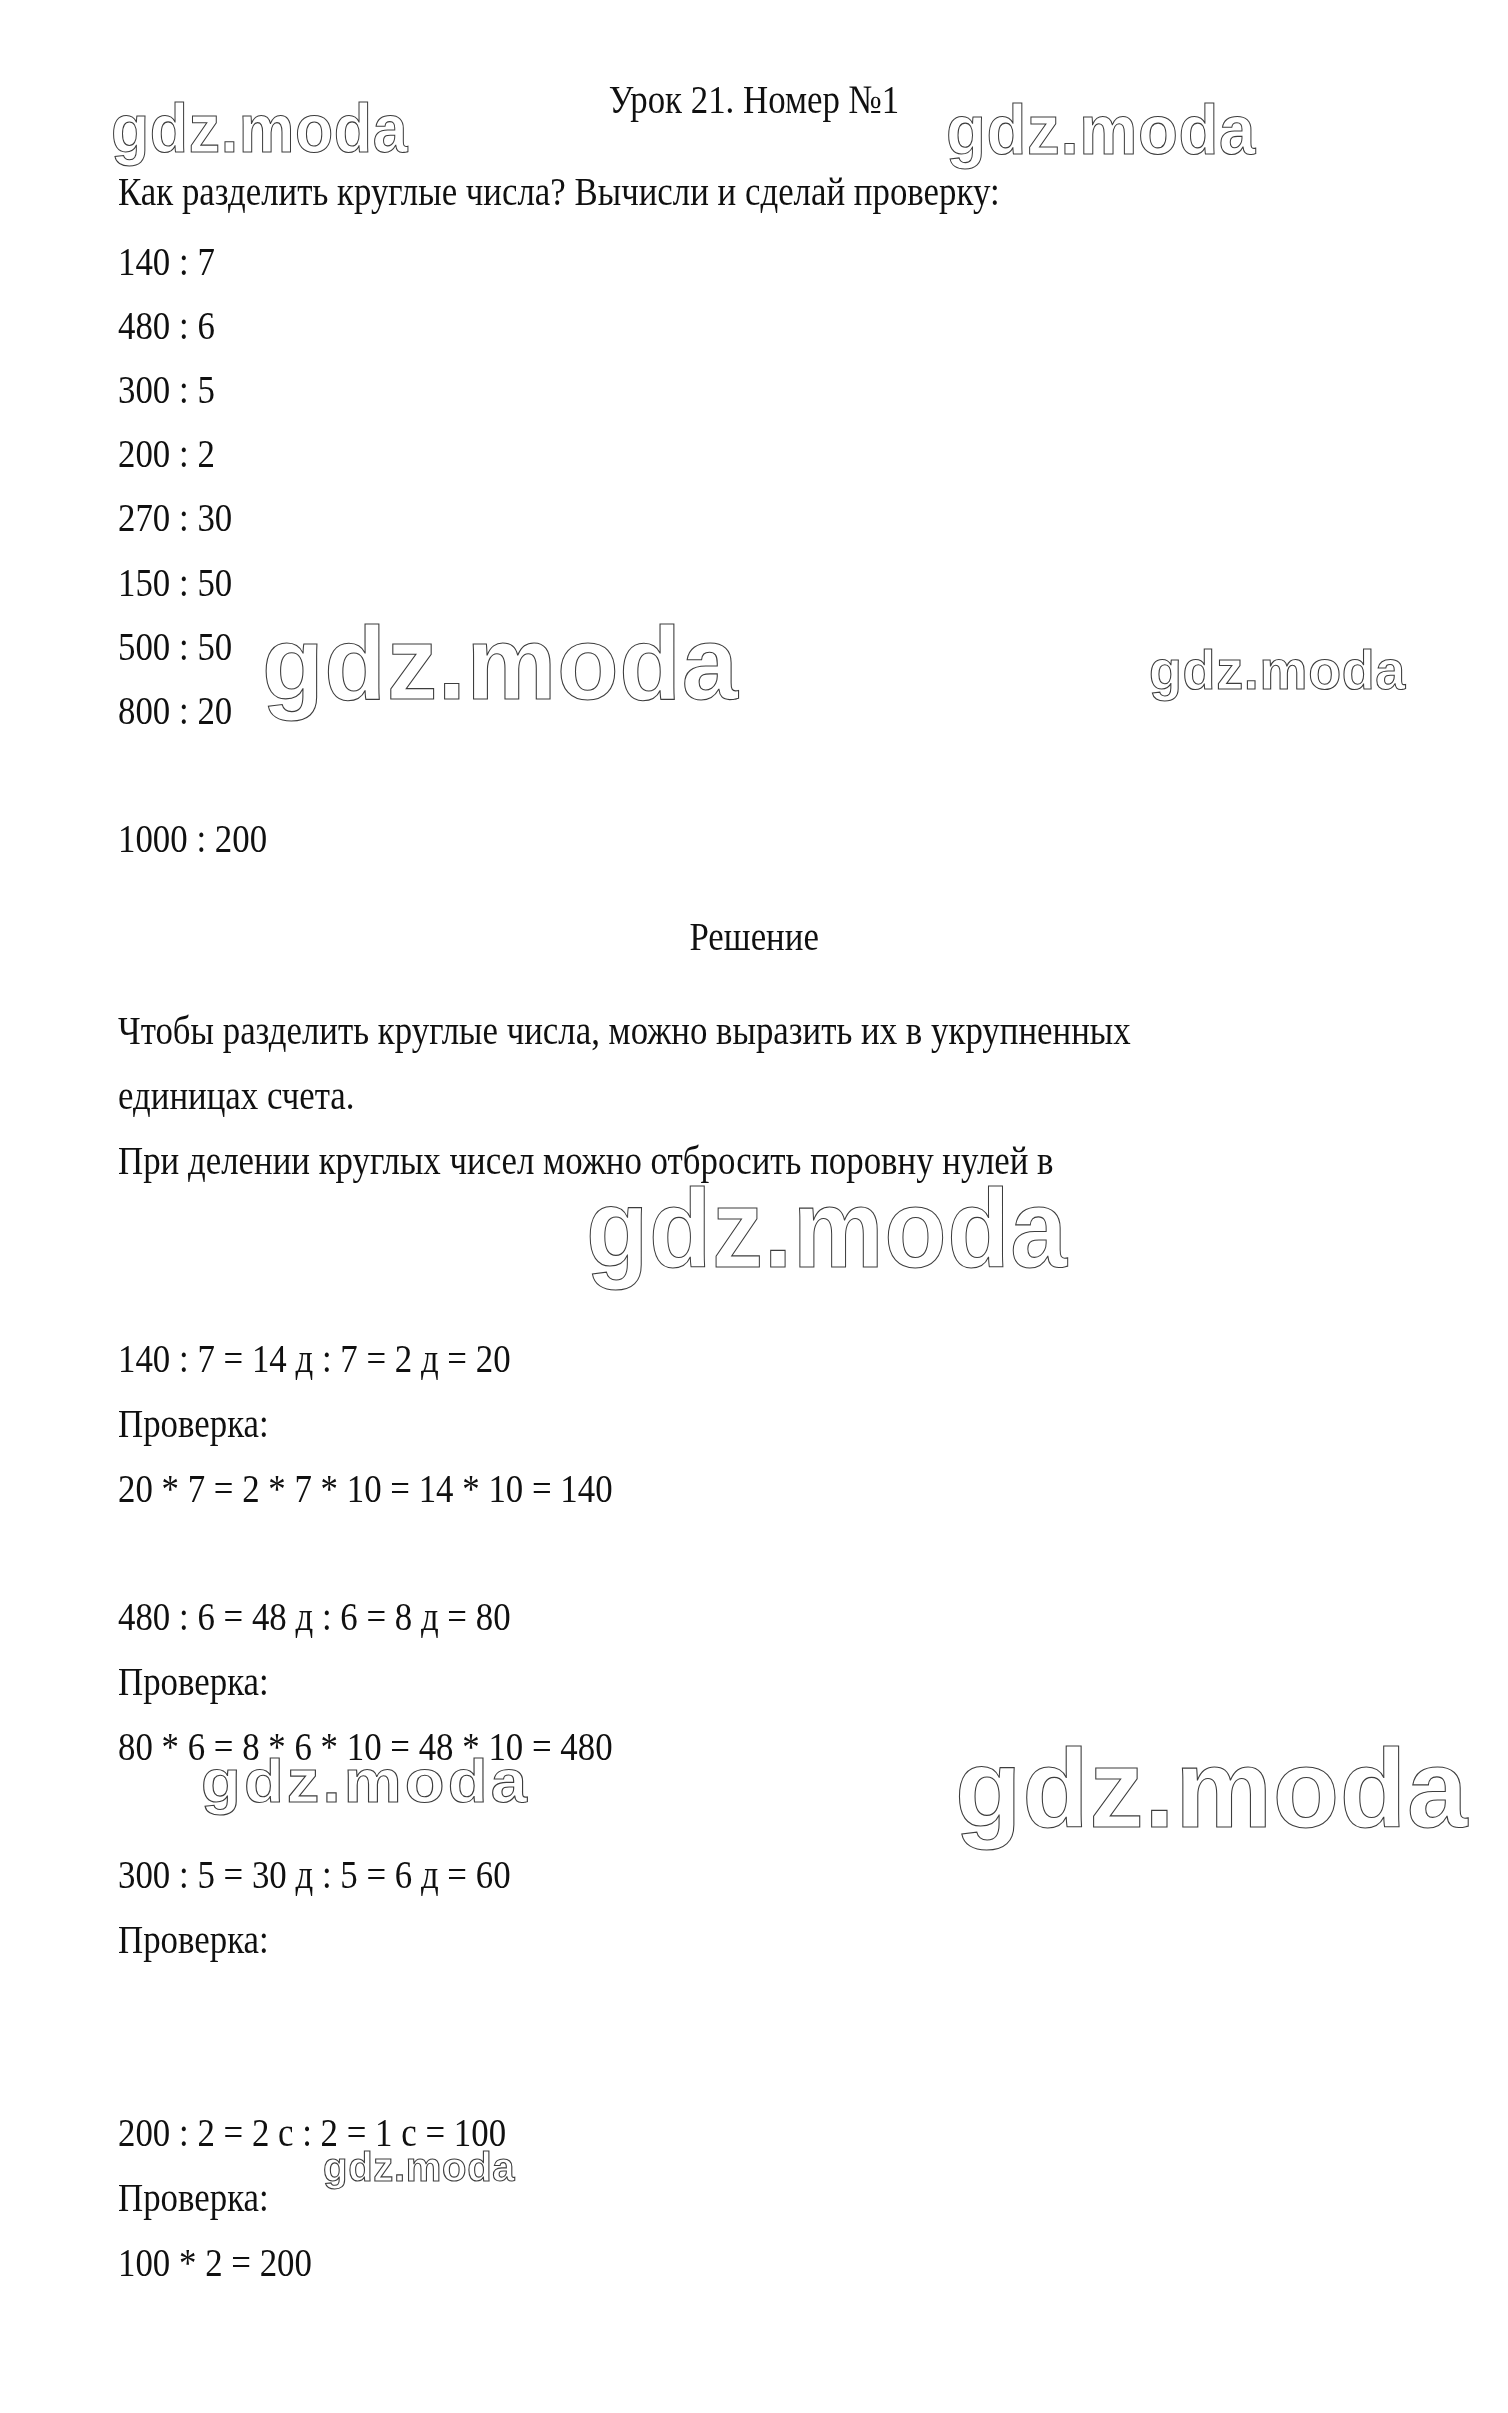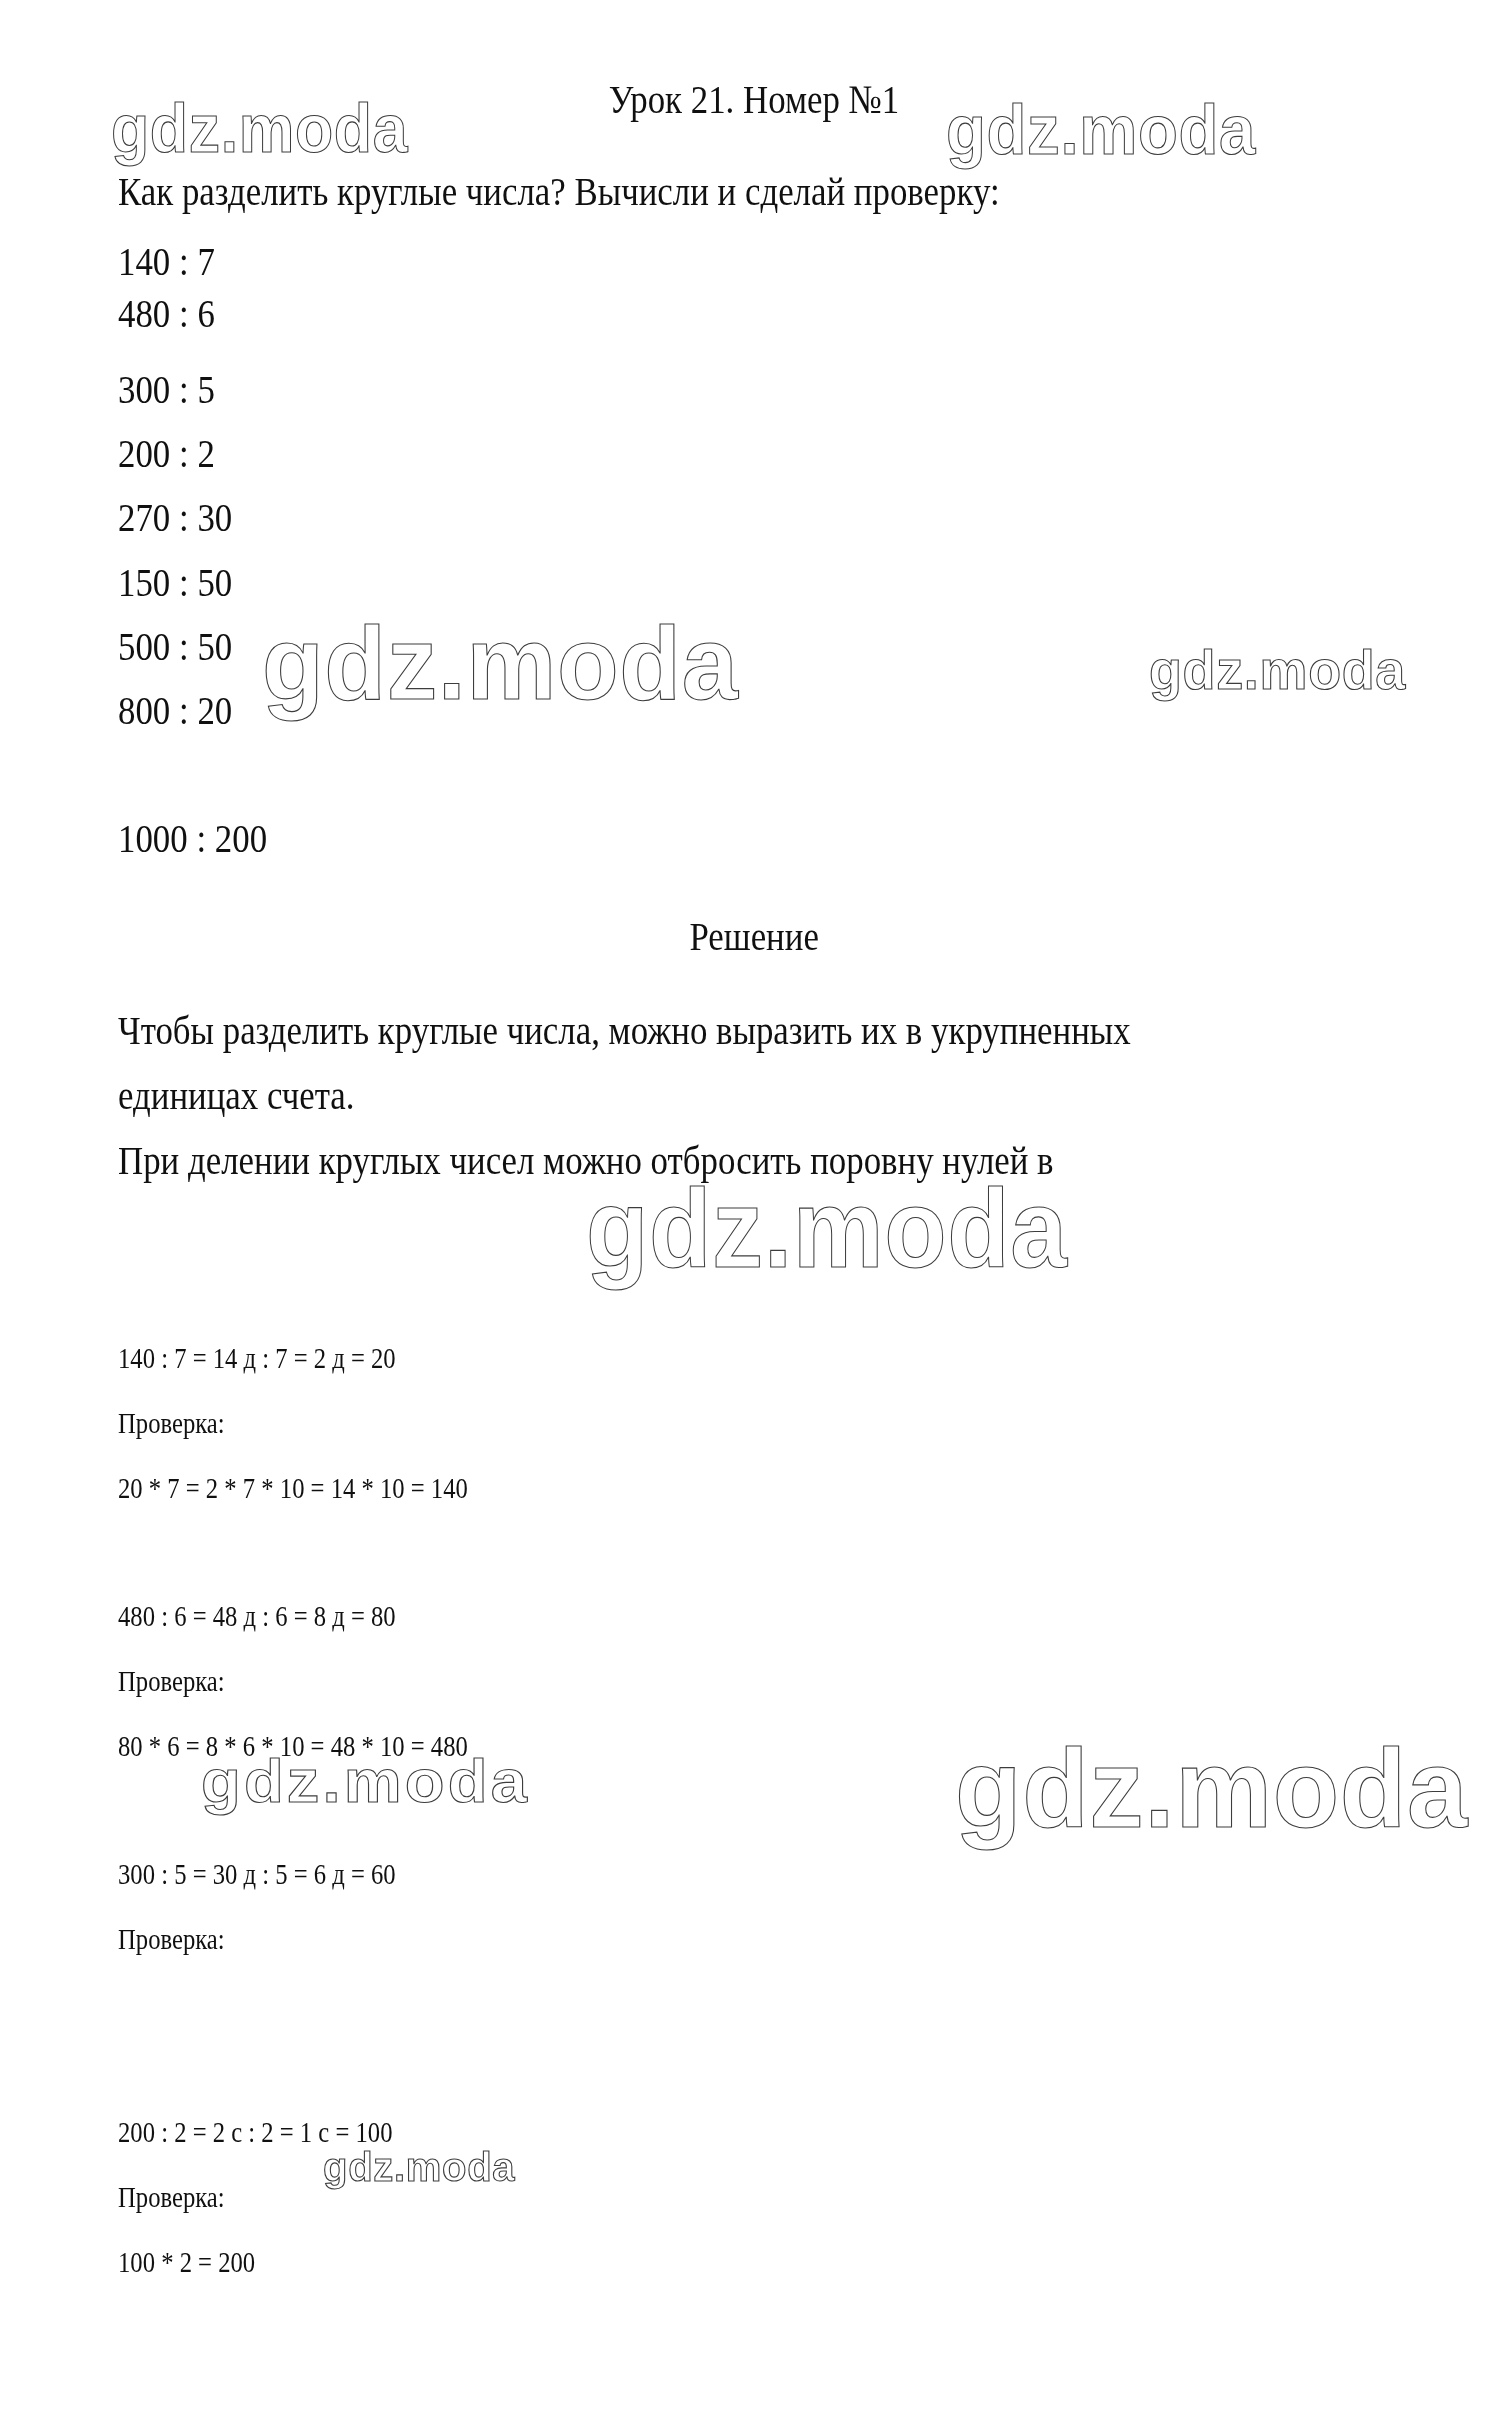--- a/index.html
+++ b/index.html
@@ -36,21 +36,21 @@
   }
   .centered > .cx {
     transform-origin: 50% 50%;
   }
   .block {
     position: absolute;
     left: 118px;
     right: 74px;
   }
   .block .bline {
-    font-size: 29px;
+    font-size: 41px;
     line-height: 65px;
     white-space: nowrap;
   }
   .block .bline > .cx {
     display: inline-block;
     transform: scaleX(0.85);
     transform-origin: 0 50%;
   }
   
   .wm {
@@ -104,21 +104,21 @@
 
   <div class="line centered" style="top:67px">
     <span class="cx">Урок 21. Номер №1</span>
   </div>
 
   <div class="line" style="top:159px">
     <span class="cx">Как разделить круглые числа? Вычисли и сделай проверку:</span>
   </div>
 
   <div class="line" style="top:229px"><span class="cx">140 : 7</span></div>
-  <div class="line" style="top:281px"><span class="cx">480 : 6</span></div>
+  <div class="line" style="top:293px"><span class="cx">480 : 6</span></div>
   <div class="line" style="top:357px"><span class="cx">300 : 5</span></div>
   <div class="line" style="top:421px"><span class="cx">200 : 2</span></div>
   <div class="line" style="top:485px"><span class="cx">270 : 30</span></div>
   <div class="line" style="top:550px"><span class="cx">150 : 50</span></div>
   <div class="line" style="top:614px"><span class="cx">500 : 50</span></div>
   <div class="line" style="top:678px"><span class="cx">800 : 20</span></div>
   <div class="line" style="top:806px"><span class="cx">1000 : 200</span></div>
 
   <div class="line" style="top:998px"><span class="cx">Чтобы разделить круглые числа, можно выразить их в укрупненных</span></div>
 

